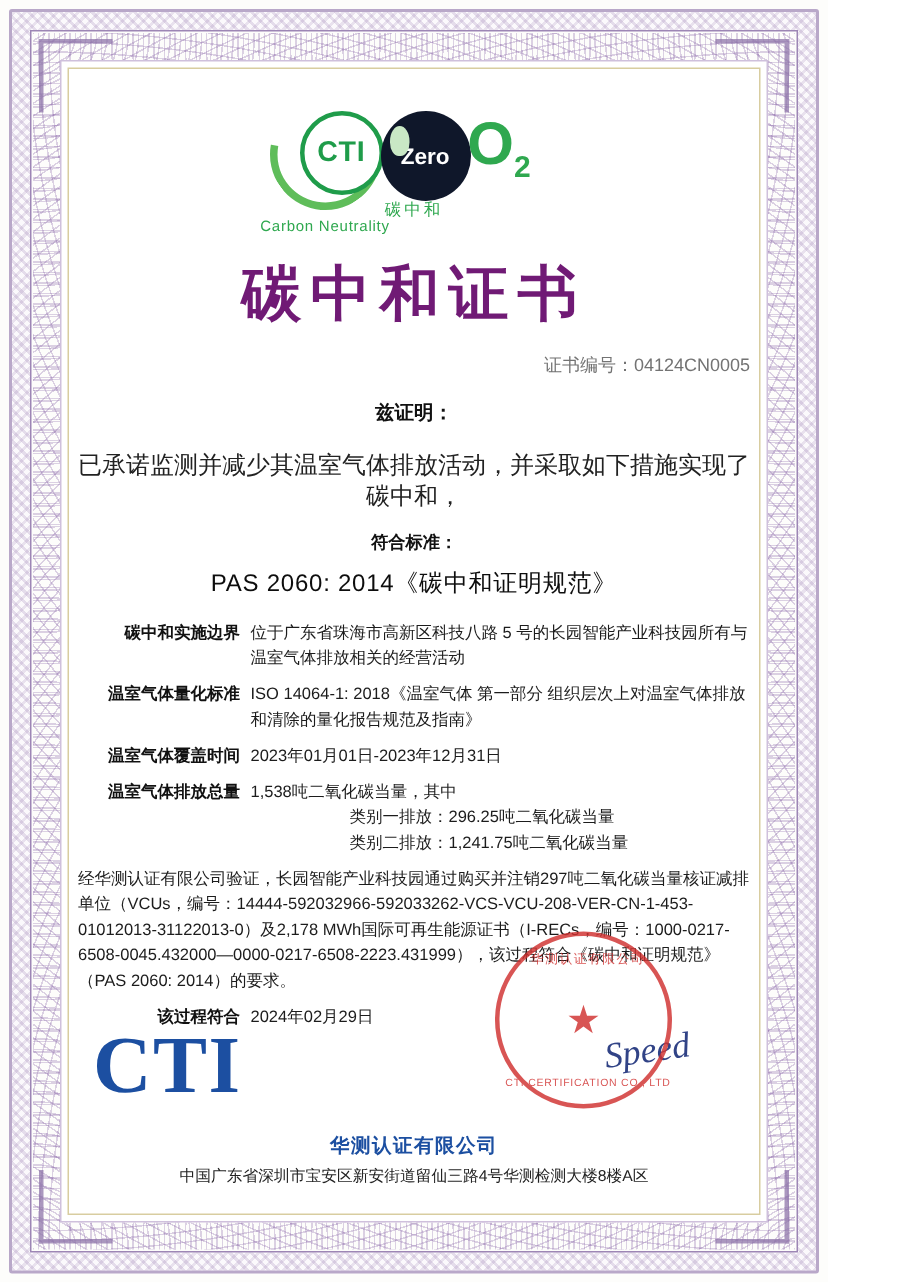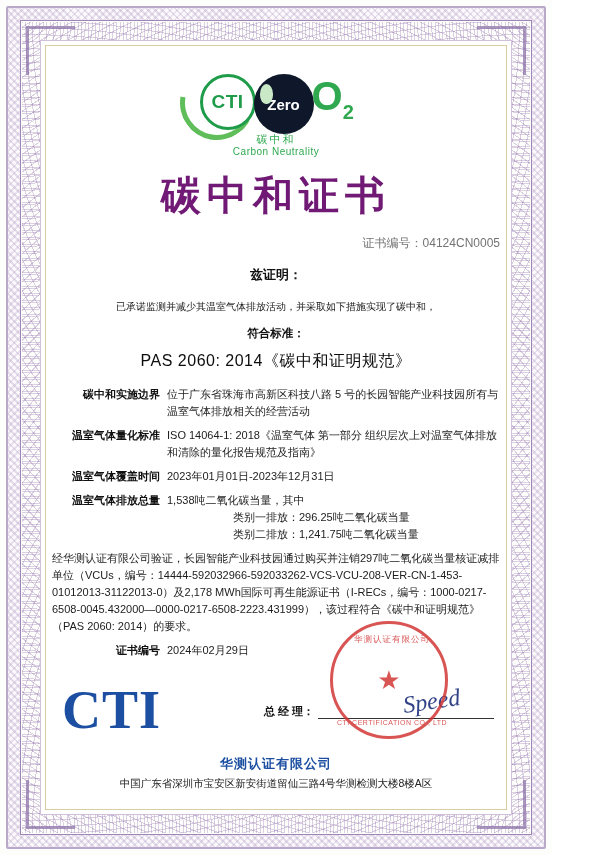--- a/index.html
+++ b/index.html
@@ -136,21 +136,21 @@
   .o2 sub { font-size: 20px; }
   .logo-cn {
     position: absolute;
     left: 0; top: 66px; width: 205px;
     text-align: center;
     font-size: 11px; color: #2fa84f; letter-spacing: 2px;
   }
   .logo-en {
     position: absolute;
     left: 0; top: 80px; width: 205px;
-    text-align: center;
+    text-align: left;
     font-size: 10px; color: #2fa84f; letter-spacing: .5px;
   }
 
   
   .main-title {
     text-align: center;
     font-family: "Liberation Serif", serif;
     font-size: 40px;
     font-weight: bold;
     letter-spacing: 6px;
@@ -173,21 +173,21 @@
   .company {
     text-align: center;
     font-size: 20px;
     font-weight: bold;
     color: #0d0d0d;
     margin-top: 14px;
     letter-spacing: 1px;
   }
   .statement {
     text-align: center;
-    font-size: 10px;
+    font-size: 16px;
     color: #222;
     margin-top: 16px;
   }
   .conform {
     text-align: center;
     font-size: 11.5px;
     font-weight: bold;
     color: #111;
     margin-top: 12px;
   }
@@ -368,32 +368,28 @@
         <div class="value">
           <span>1,538吨二氧化碳当量，其中</span>
           <span class="sub">类别一排放：296.25吨二氧化碳当量</span>
           <span class="sub">类别二排放：1,241.75吨二氧化碳当量</span>
         </div>
       </div>
       <div class="row">
         <div class="value">经华测认证有限公司验证，长园智能产业科技园通过购买并注销297吨二氧化碳当量核证减排单位（VCUs，编号：14444-592032966-592033262-VCS-VCU-208-VER-CN-1-453-01012013-31122013-0）及2,178 MWh国际可再生能源证书（I-RECs，编号：1000-0217-6508-0045.432000—0000-0217-6508-2223.431999），该过程符合《碳中和证明规范》（PAS 2060: 2014）的要求。</div>
       </div>
       <div class="row">
-        <div class="label">证书编号</div>
+        <div class="label">该过程符合</div>
         <div class="value">2024年02月29日</div>
       </div>
     </div>
 
     <div class="footer">
       <div class="cti-big">CTI</div>
 
-      <div class="sign-line">
-        <span class="lbl">总 经 理：</span>
-        <span class="rule"></span>
-      </div>
       <div class="signature">Speed</div>
 
       <div class="seal">
         <div class="top-text">华测认证有限公司</div>
         <div class="star">★</div>
         <div class="bot-text">CTI CERTIFICATION CO., LTD</div>
       </div>
 
       <div class="org-name">华测认证有限公司</div>
       <div class="org-addr">中国广东省深圳市宝安区新安街道留仙三路4号华测检测大楼8楼A区</div>

